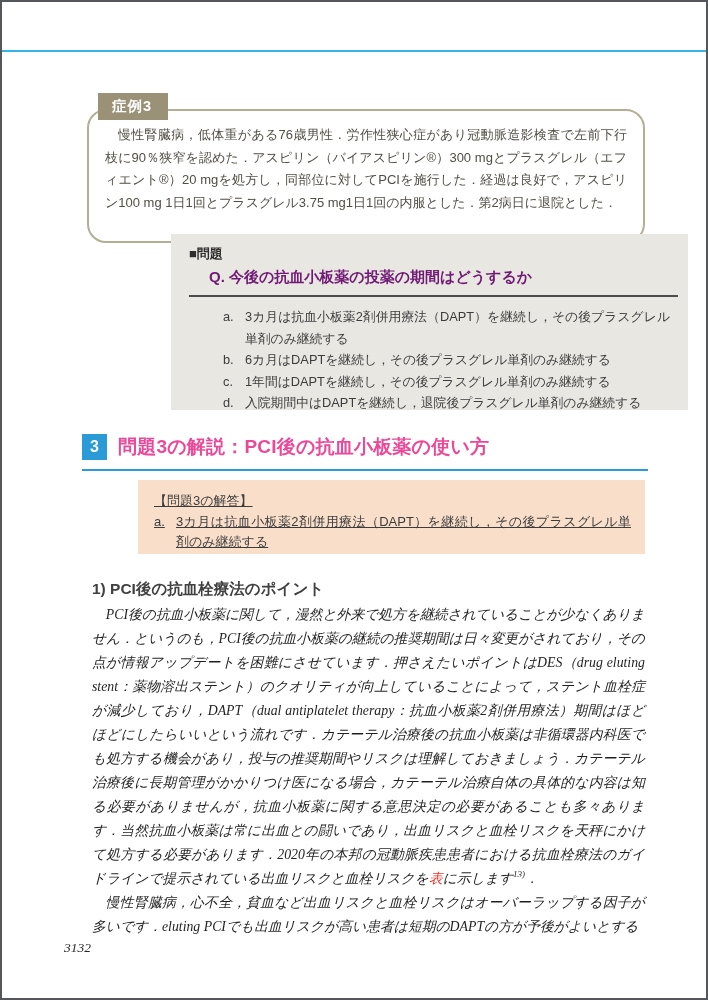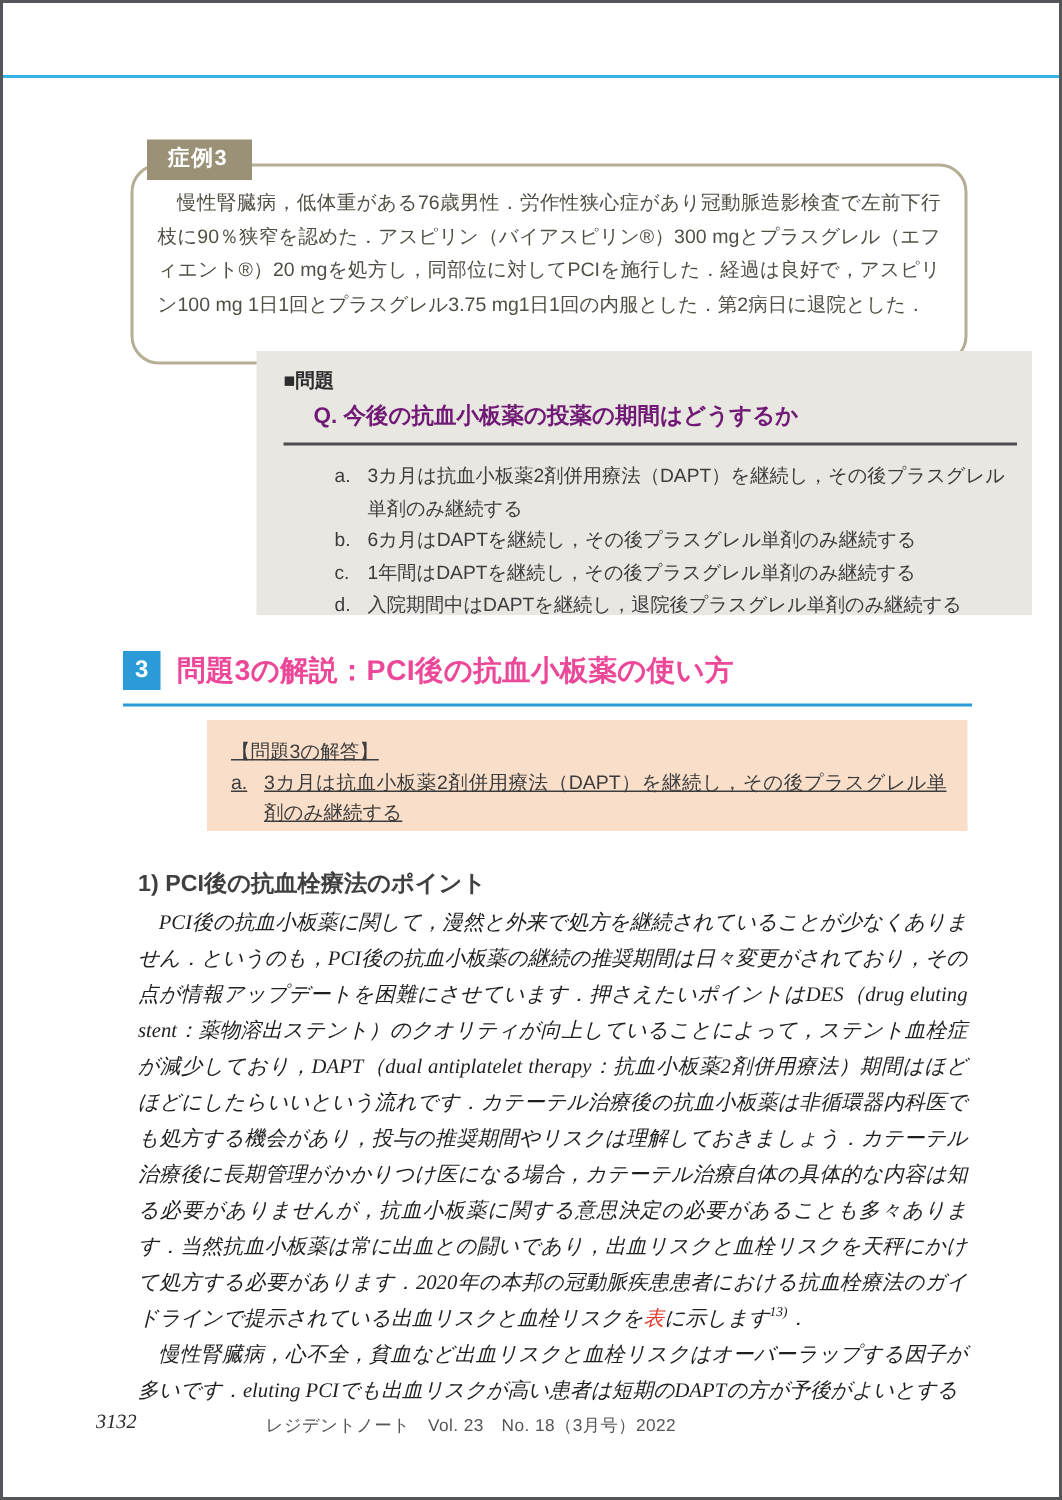--- a/index.html
+++ b/index.html
@@ -142,15 +142,14 @@
   </div>
 
   <div class="subsection-title">1) PCI後の抗血栓療法のポイント</div>
 
   <div class="body-text">
     <p><span>PCI後の抗血小板薬に関して，漫然と外来で処方を継続されていることが少なくありません．というのも，PCI後の抗血小板薬の継続の推奨期間は日々変更がされており，その点が情報アップデートを困難にさせています．押さえたいポイントはDES（drug eluting stent：薬物溶出ステント）のクオリティが向上していることによって，ステント血栓症が減少しており，DAPT（dual antiplatelet therapy：抗血小板薬2剤併用療法）期間はほどほどにしたらいいという流れです．カテーテル治療後の抗血小板薬は非循環器内科医でも処方する機会があり，投与の推奨期間やリスクは理解しておきましょう．カテーテル治療後に長期管理がかかりつけ医になる場合，カテーテル治療自体の具体的な内容は知る必要がありませんが，抗血小板薬に関する意思決定の必要があることも多々あります．当然抗血小板薬は常に出血との闘いであり，出血リスクと血栓リスクを天秤にかけて処方する必要があります．2020年の本邦の冠動脈疾患患者における抗血栓療法のガイドラインで提示されている出血リスクと血栓リスクを</span><span class="em-red">表</span><span>に示します</span><span class="ref-sup">13)</span><span>．</span></p>
     <p>慢性腎臓病，心不全，貧血など出血リスクと血栓リスクはオーバーラップする因子が多いです．eluting PCIでも出血リスクが高い患者は短期のDAPTの方が予後がよいとする</p>
   </div>
 
   <div class="page-num">3132</div>
-  <div class="journal-line">レジデントノート　Vol. 23　No. 18（3月号）2022</div>
 
 </div>
 
 </body></html>

